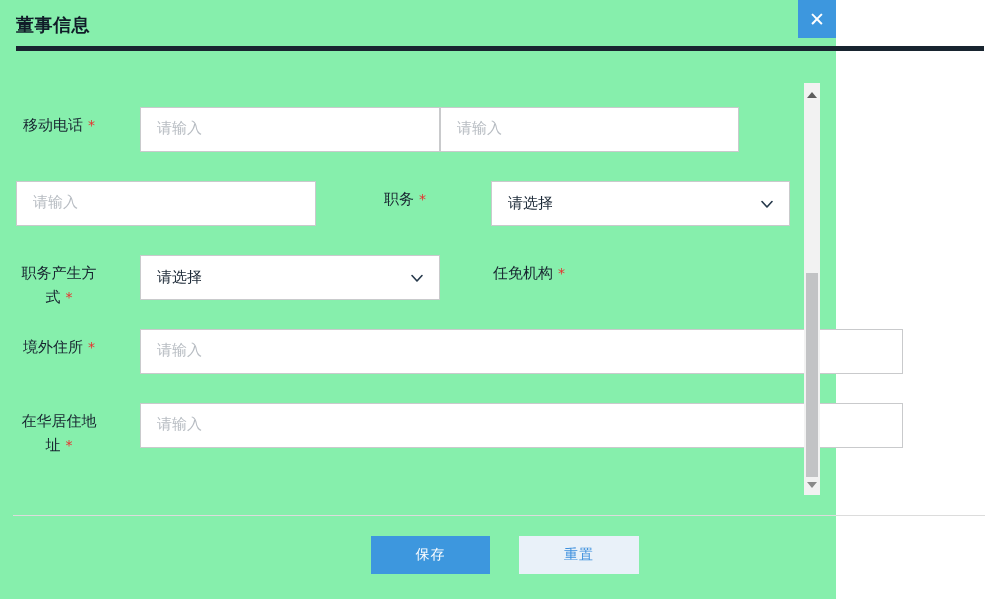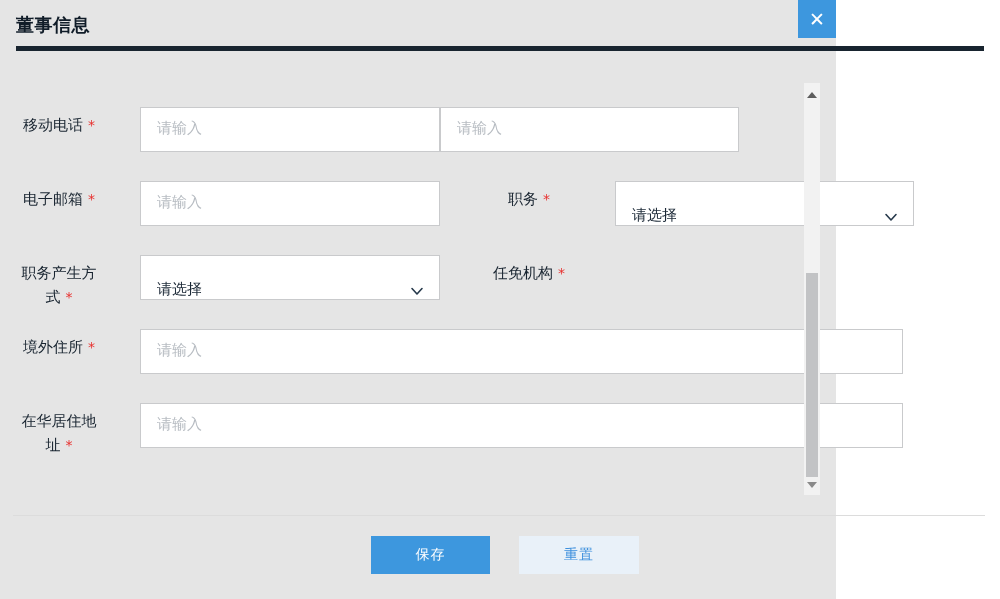--- a/index.html
+++ b/index.html
@@ -1,18 +1,18 @@
 <!DOCTYPE html>
 <html><head>
 <meta charset="utf-8">
 <style>
   * { margin:0; padding:0; box-sizing:border-box; }
   html,body { width:1000px; height:599px; background:#fff; overflow:hidden;
               font-family:"DejaVu Sans","Liberation Sans",sans-serif; }
-  .canvas { position:relative; width:836px; height:599px; background:#e5e5e5; }
+  .canvas { position:relative; width:836px; height:599px; background:#86efac; }
 
   
   .dlg-title { position:absolute; left:16px; top:13px; font-size:18px; font-weight:bold;
                color:#101c28; letter-spacing:.5px; }
   .hdr-divider { position:absolute; left:16px; top:46px; width:968px; height:5px; background:#18242f; }
   .close-btn { position:absolute; right:0; top:0; width:38px; height:38px; background:#3d97de;
                display:flex; align-items:center; justify-content:center; cursor:pointer; }
   .close-btn span { color:#fff; font-size:19px; line-height:1; }
 
   
@@ -25,21 +25,21 @@
   .field { width:300px; flex:none; }
   .field-r { width:299px; flex:none; }
   .field-full { width:763px; flex:none; }
 
   input.txt { width:100%; height:45px; border:1px solid #c9cacc; background:#fff;
               padding:0 16px; font-size:15px; color:#1b2836; outline:none;
               font-family:Liberation Mono, monospace; }
   input.txt::placeholder { color:#b7bcc2; opacity:1; }
 
   .select { width:100%; height:45px; border:1px solid #c9cacc; background:#fff;
-            display:flex; align-items:flex-end; justify-content:space-between;
+            display:flex; align-items:center; justify-content:space-between;
             padding:0 14px 0 16px; cursor:pointer; }
   .select .val { font-size:15px; color:#1b2836; }
 
   
   .scrollbar { position:absolute; right:16px; top:83px; width:16px; height:412px; background:#f2f2f2; }
   .sb-up { position:absolute; top:9px; left:3px; width:0; height:0;
            border-left:5px solid transparent; border-right:5px solid transparent;
            border-bottom:6px solid #5d5d5d; }
   .sb-down { position:absolute; bottom:7px; left:3px; width:0; height:0;
              border-left:5px solid transparent; border-right:5px solid transparent;
@@ -74,23 +74,20 @@
       </div>
       <div class="field">
         <input class="txt" type="text" placeholder="请输入" style="">
       </div>
       <div class="field-r">
         <input class="txt" type="text" placeholder="请输入" style="">
       </div>
     </div>
 
     <div class="row">
-      <div class="lbl">
-        <div class="lbl-wrap"><span>电子邮箱</span><span class="req">*</span></div>
-      </div>
       <div class="field">
         <input class="txt" type="text" placeholder="请输入" style="">
       </div>
       <div class="lbl lbl-r">
         <div class="lbl-wrap"><span>职务</span><span class="req">*</span></div>
       </div>
       <div class="field-r">
         <div class="select">
           <span class="val">请选择</span>
           <svg width="16" height="16" viewBox="0 0 16 16">

